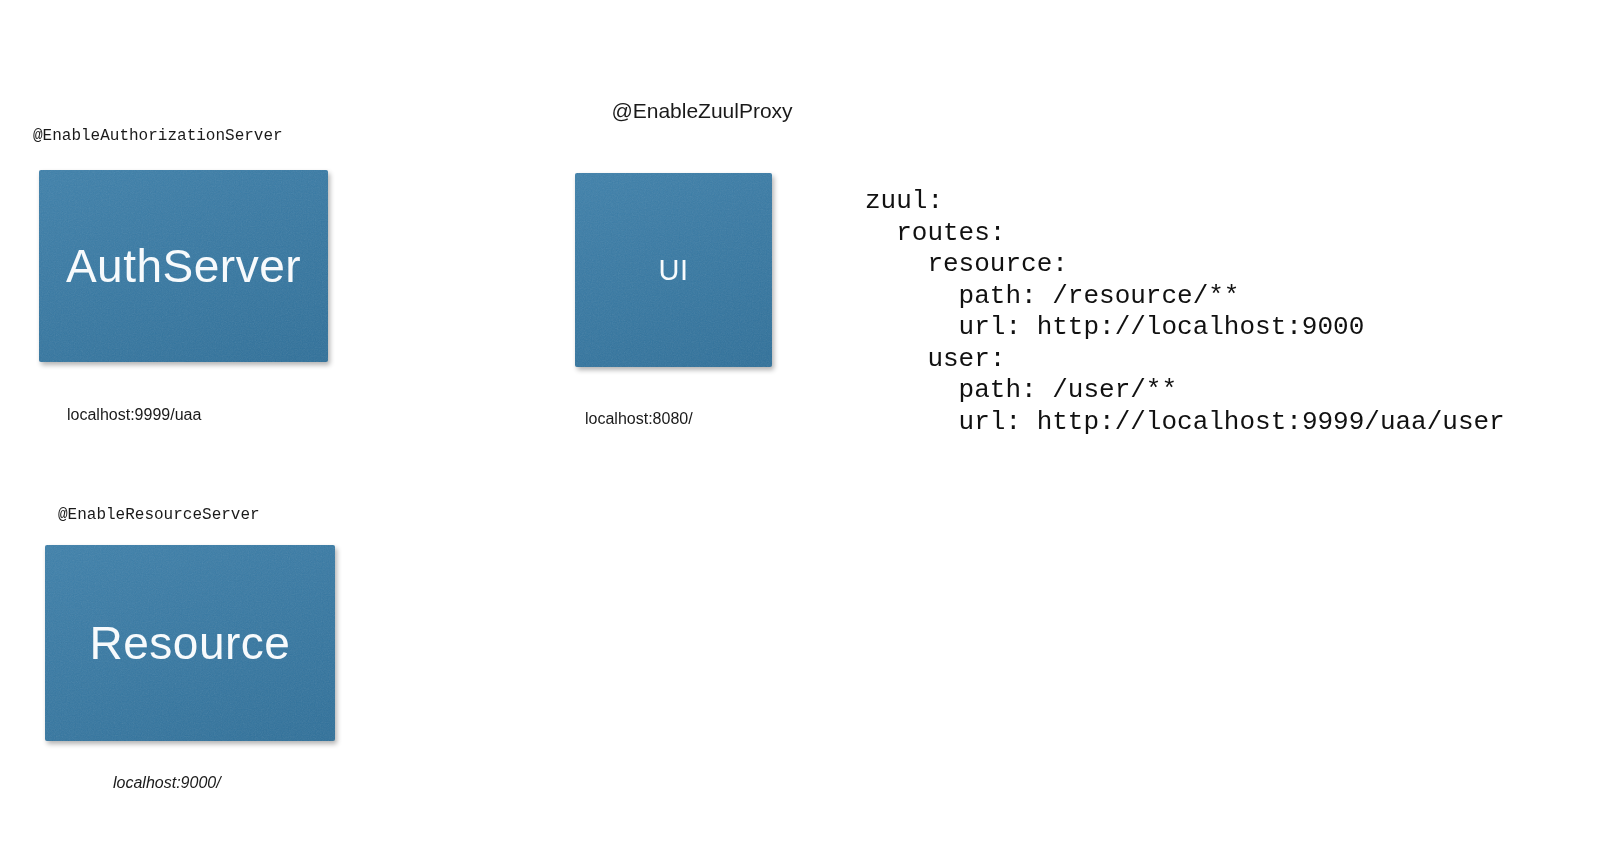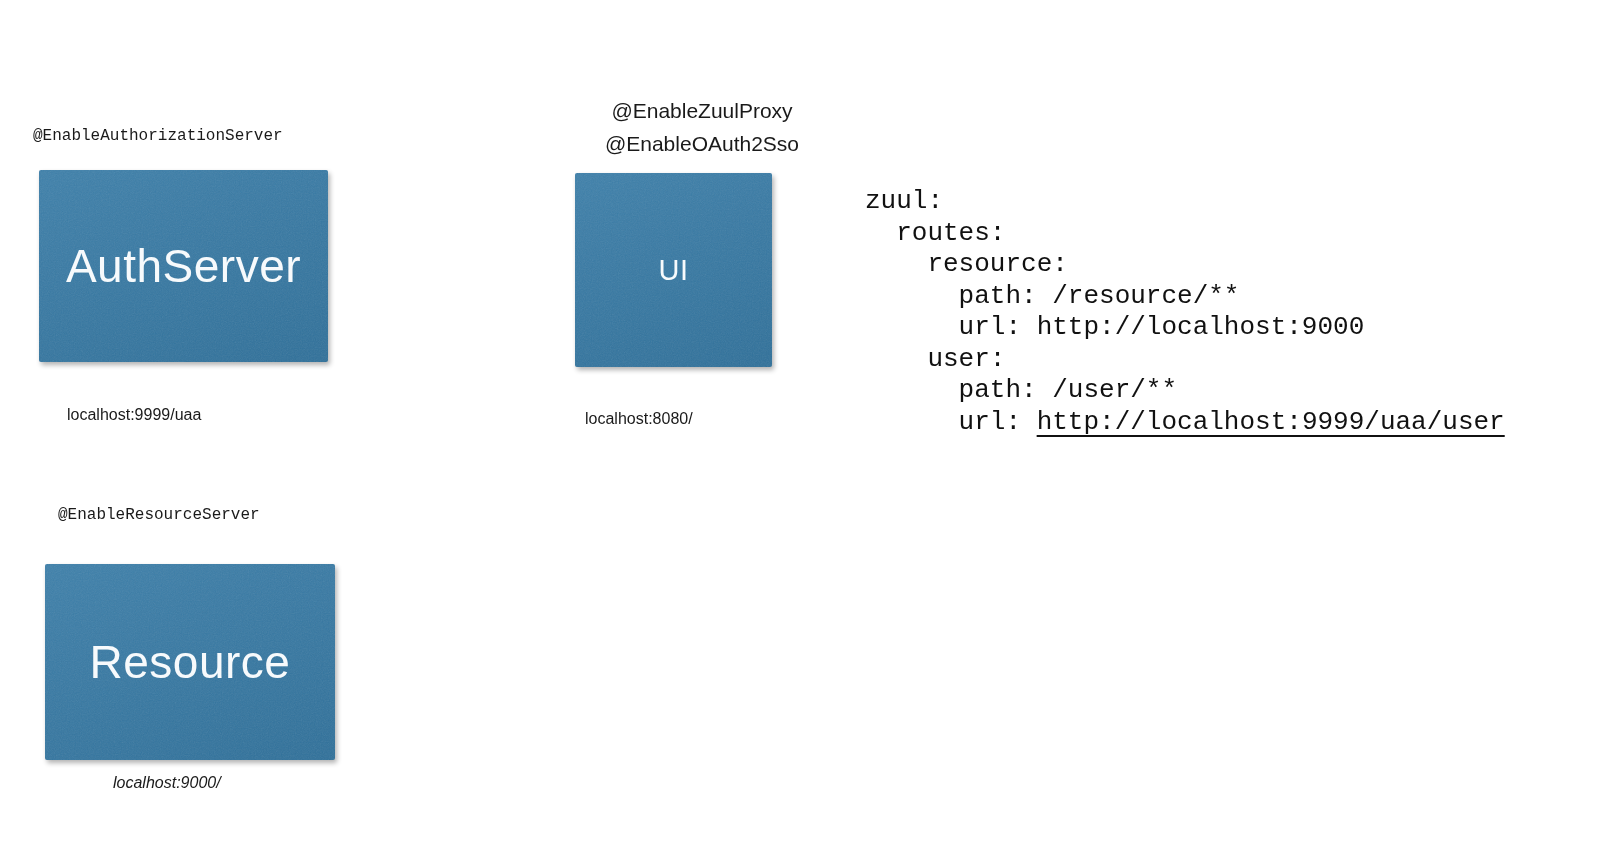--- a/index.html
+++ b/index.html
@@ -58,40 +58,39 @@
     position: relative;
     color: var(--box_text);
     font-weight: 400;
     letter-spacing: 0.5px;
     white-space: nowrap;
   }
   .box-auth  { left: 39px;  top: 170px; width: 289px; height: 192px; }
   .box-auth .box-label { font-size: 46px; }
   .box-ui    { left: 575px; top: 173px; width: 197px; height: 194px; }
   .box-ui .box-label { font-size: 29px; }
-  .box-res   { left: 45px;  top: 564px; width: 290px; height: 196px; }
+  .box-res   { left: 45px;  top: 545px; width: 290px; height: 196px; }
   .box-res .box-label { font-size: 46px; }
   .address {
     position: absolute;
     font-size: 16px;
     color: var(--label_text);
     white-space: nowrap;
   }
   .code {
     position: absolute;
     left: 865px;
     top: 186px;
     font-family: "Liberation Mono", monospace;
     font-size: 26px;
     line-height: 31.5px;
     color: var(--code_text);
   }
   .code-line { white-space: pre; }
   .underlined {
-    text-decoration: underline;
     text-underline-offset: 6px;
     text-decoration-thickness: 2px;
   }
   .svg-defs { position: absolute; width: 0; height: 0; overflow: hidden; }
 </style>
 </head>
 <body>
 
 <svg class="svg-defs" aria-hidden="true" xmlns="http://www.w3.org/2000/svg">
   <defs>
@@ -108,21 +107,20 @@
   <div class="service-box box-auth">
     <svg class="texture" xmlns="http://www.w3.org/2000/svg">
         <rect width="100%" height="100%" fill-opacity="0" filter="url(#paperNoise)"></rect>
       </svg>
     <span class="box-label">AuthServer</span>
   </div>
   <div class="address" style="left:67px; top:406px;">localhost:9999/uaa</div>
 
   <div class="annotation-stack" style="left:542px; top:94px; width:320px;">
     <div>@EnableZuulProxy</div>
-    <div>@EnableOAuth2Sso</div>
   </div>
   <div class="service-box box-ui">
     <svg class="texture" xmlns="http://www.w3.org/2000/svg">
         <rect width="100%" height="100%" fill-opacity="0" filter="url(#paperNoise)"></rect>
       </svg>
     <span class="box-label">UI</span>
   </div>
   <div class="address" style="left:585px; top:410px;">localhost:8080/</div>
 
   <div class="annotation" style="left:50px; top:500px;margin-left:8px;">@EnableResourceServer</div>

